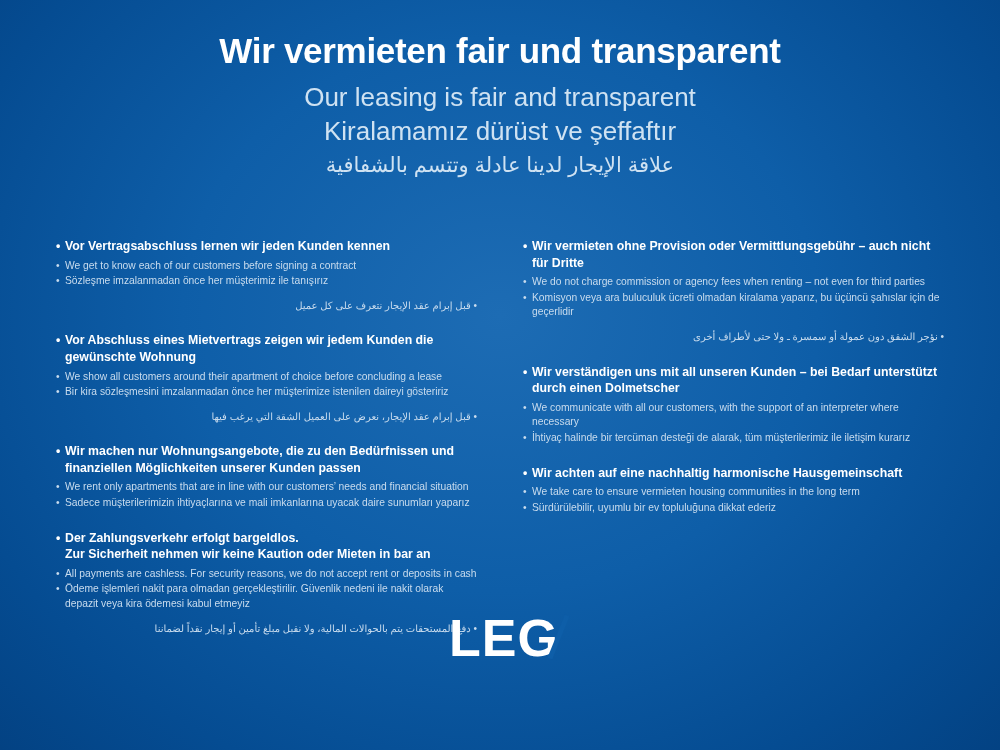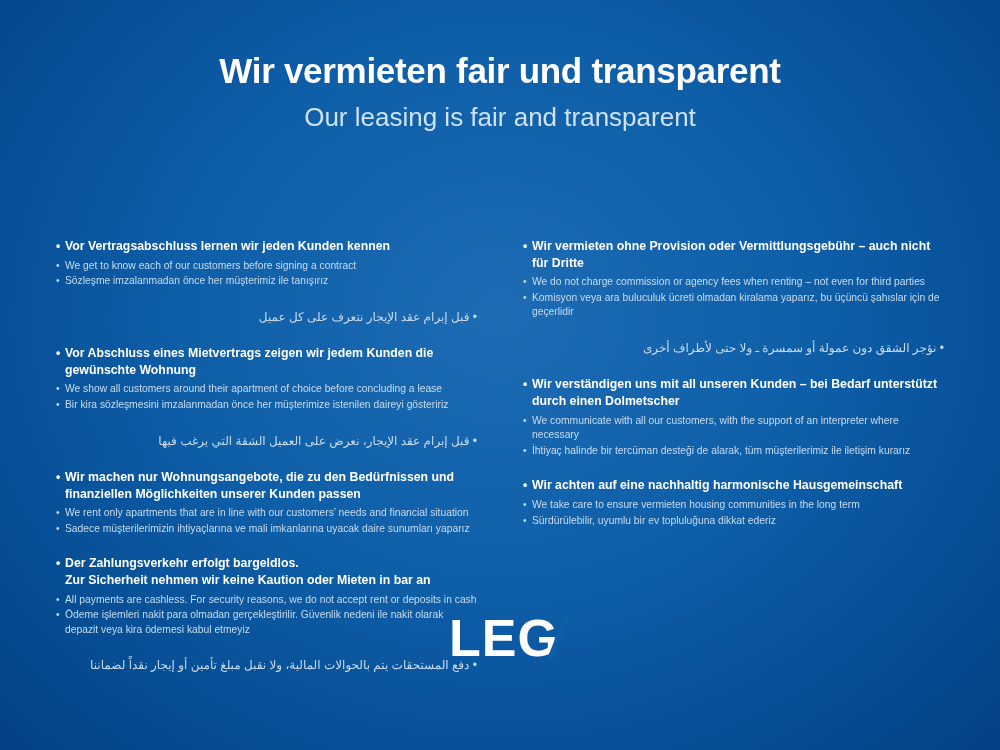--- a/index.html
+++ b/index.html
@@ -13,21 +13,21 @@
   body {
     background: #0b5ea8;
     background: radial-gradient(ellipse at 50% 42%, #1d6cb4 0%, #0e5ea8 45%, #054c92 80%, #034283 100%);
     font-family: "Liberation Sans", sans-serif;
     color: #ffffff;
     position: relative;
   }
 
   
   .header {
-    padding-top: 52px;
+    padding-top: 32px;
     text-align: center;
   }
   .title-de {
     font-size: 35px;
     font-weight: bold;
     letter-spacing: -0.3px;
     line-height: 1.1;
     color: #ffffff;
   }
   .title-en {
@@ -94,26 +94,26 @@
     color: #c9dcee;
     margin-bottom: 1px;
   }
   .b-sub .bullet {
     width: 9px;
     flex: 0 0 9px;
   }
   .b-sub .txt { flex: 1 1 auto; }
 
   .b-ar {
-    font-size: 12px;
+    font-size: 10px;
     line-height: 1.45;
     color: #c9dcee;
     direction: rtl;
     text-align: right;
-    margin-top: 20px;
+    margin-top: 10px;
   }
 
   
   .logo-wrap {
     position: absolute;
     left: 4px;
     top: 608px;
     width: 1000px;
     text-align: center;
   }
@@ -135,20 +135,22 @@
     background: #0e5ea8;
     transform: rotate(22deg);
   }
 </style>
 </head>
 <body>
 
 <div class="header">
   <div class="title-de">Wir vermieten fair und transparent</div>
   <div class="title-en">Our leasing is fair and transparent</div>
+  <div class="title-tr">Kiralamamız dürüst ve şeffaftır</div>
+  <div class="title-ar">علاقة الإيجار لدينا عادلة وتتسم بالشفافية</div>
 </div>
 
 <div class="columns">
 
   <div class="col">
 
     <div class="block">
       <div class="b-de">
         <span class="bullet">•</span>
         <span class="txt">Vor Vertragsabschluss lernen wir jeden Kunden kennen</span>

